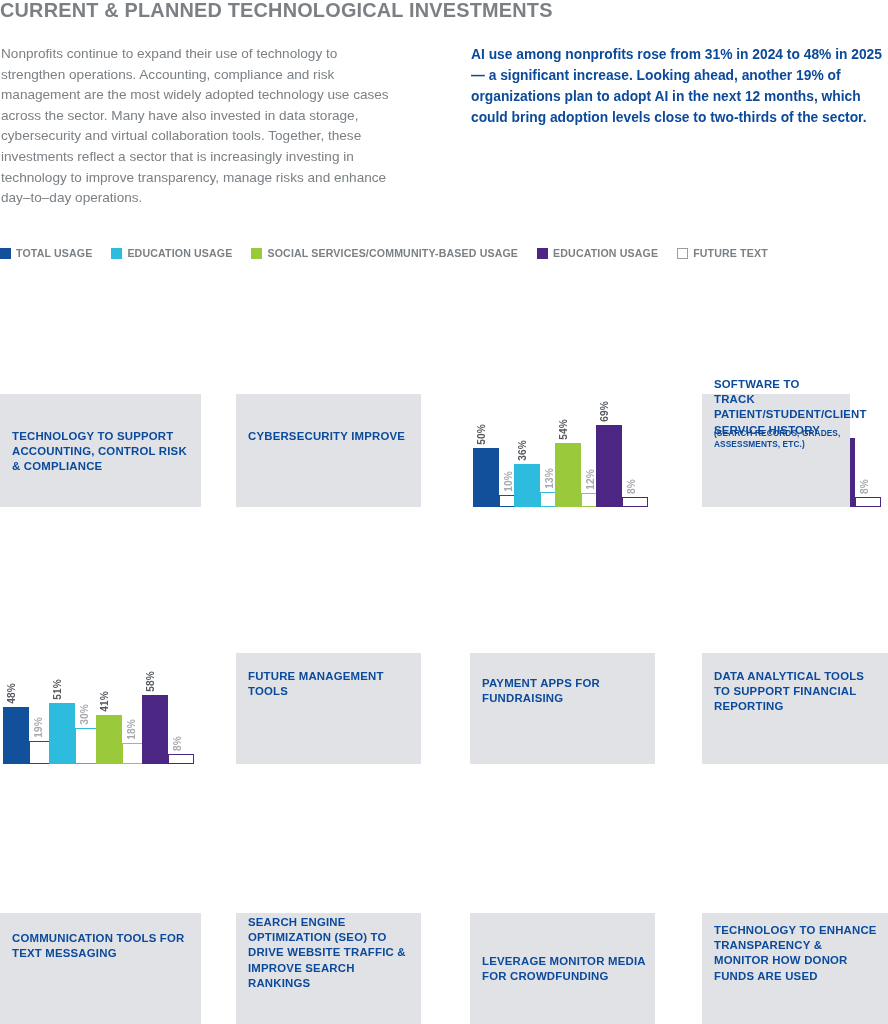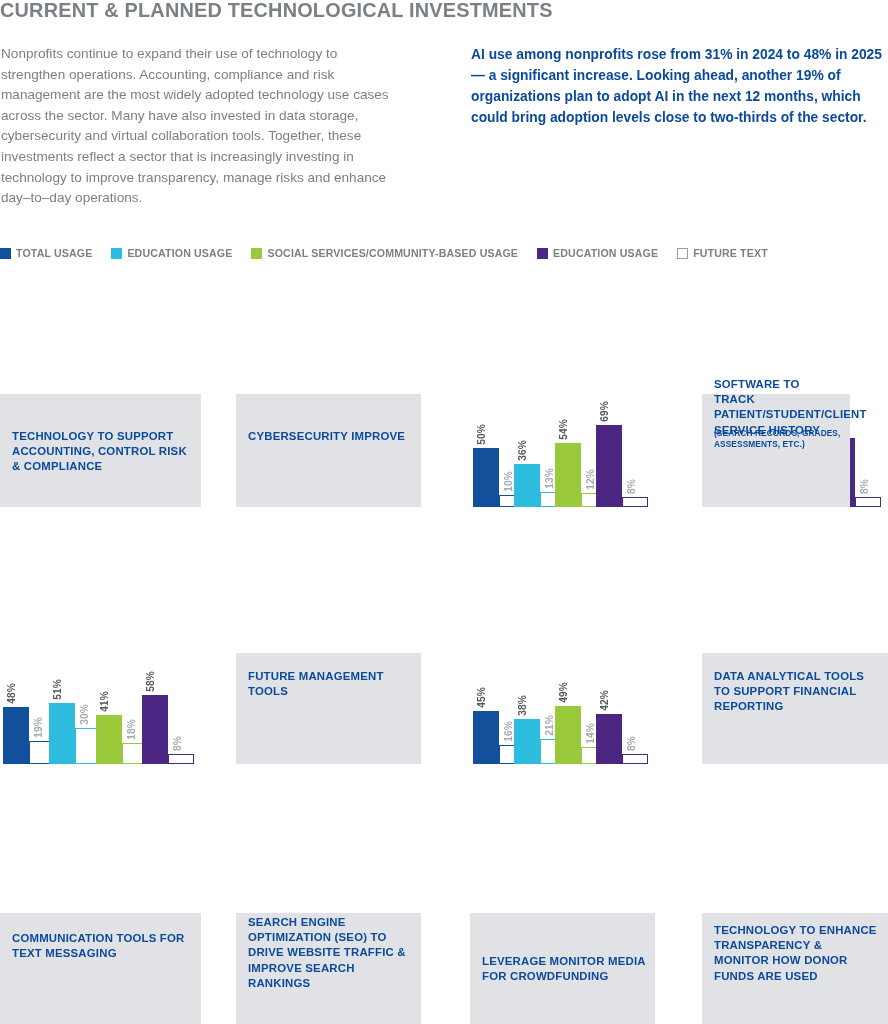--- a/index.html
+++ b/index.html
@@ -312,20 +312,23 @@
             <div class="vlabel main" style="left: 4px; bottom: 61px;">49%</div>
             <div class="vlabel fut" style="left: 31px; bottom: 20px;">14%</div>
           </div>
           <div class="group" style="left: 126px; width: 52px; height: 110px;">
             <div class="bar-main" style="height: 50px; background: rgb(75, 38, 130);"></div>
             <div class="bar-fut" style="height: 10px; border-color: rgb(75, 38, 130);"></div>
             <div class="vlabel main" style="left: 4px; bottom: 53px;">42%</div>
             <div class="vlabel fut" style="left: 31px; bottom: 13px;">8%</div>
           </div>
         </div>
+        <div class="panel" style="top: 117px; left: 0px; width: 185px; height: 111px;">
+          <div class="panel-title" style="top: 23px;">PAYMENT APPS FOR FUNDRAISING</div>
+        </div>
       </div>
       <div class="card" style="left: 702px; top: 259px; width: 186px; height: 228px;">
         <div class="bars" style="height: 110px;">
           <div class="group" style="left: 3px; width: 52px; height: 110px;">
             <div class="bar-main" style="height: 52px; background: rgb(18, 80, 155);"></div>
             <div class="bar-fut" style="height: 30px; border-color: rgb(18, 80, 155);"></div>
             <div class="vlabel main" style="left: 4px; bottom: 55px;">44%</div>
             <div class="vlabel fut" style="left: 31px; bottom: 33px;">25%</div>
           </div>
           <div class="group" style="left: 44.3333px; width: 52px; height: 110px;">

